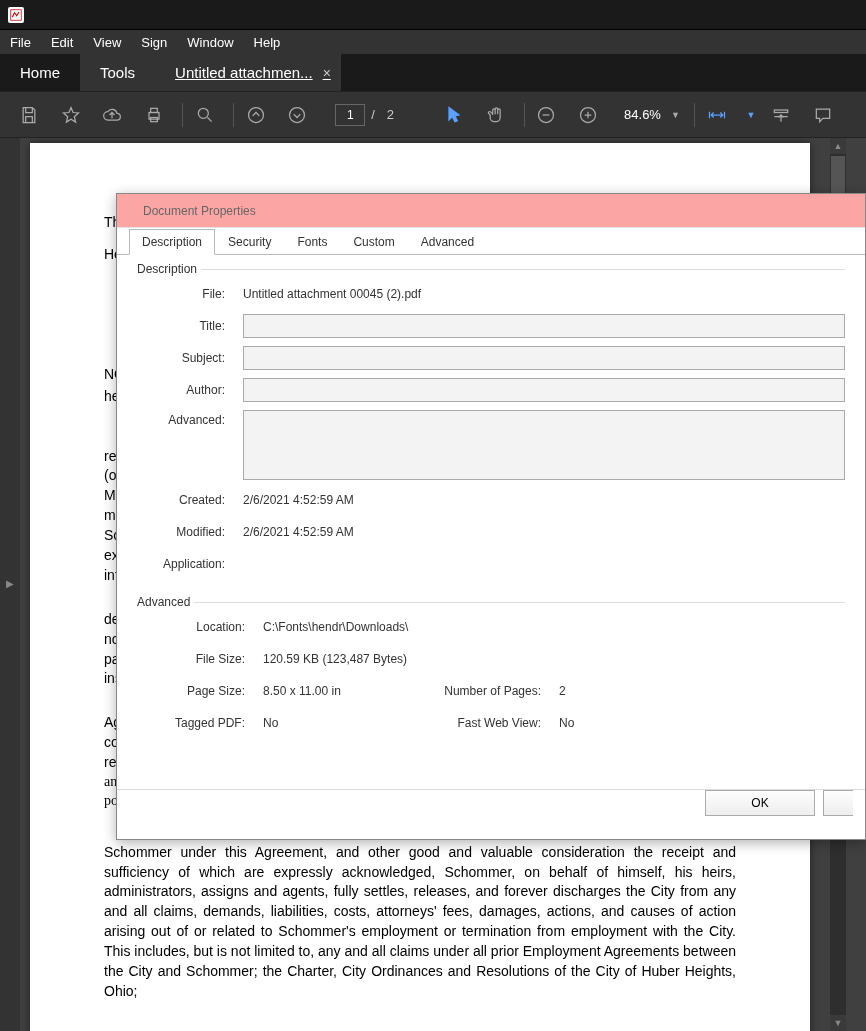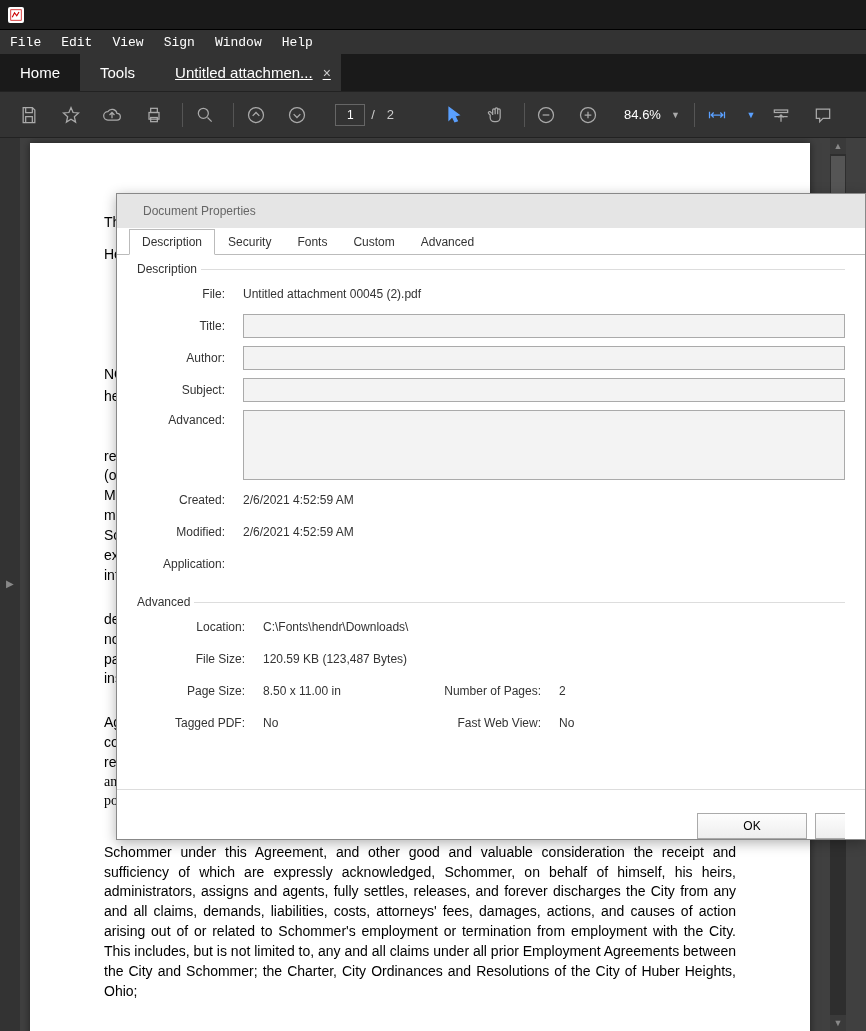--- a/index.html
+++ b/index.html
@@ -3,21 +3,21 @@
 <meta charset="utf-8">
 <style>
 * { margin:0; padding:0; box-sizing:border-box; font-family:"Segoe UI",Arial,sans-serif; }
 body { width:866px; height:1031px; background:#333; overflow:hidden; position:relative; }
 
 .titlebar { height:30px; background:#1a1a1a; display:flex; align-items:center; padding:0 8px; color:#ccc; font-size:12px; border-bottom:1px solid #000; }
 .titlebar .pdf-icon { width:16px; height:16px; background:#fff; border-radius:2px; margin-right:8px; display:flex; align-items:center; justify-content:center; }
 .titlebar .pdf-icon svg { width:12px; height:12px; }
 
 .menubar { height:24px; background:#333; display:flex; align-items:center; padding:0 10px; color:#fff; font-size:13px; }
-.menubar span { margin-right:20px; cursor:pointer;font-family:Liberation Mono, monospace; }
+.menubar span { margin-right:20px; cursor:pointer; }
 
 .tabbar { height:37px; background:#1a1a1a; display:flex; align-items:stretch; }
 .tabbar .tab { padding:0 20px; color:#fff; font-size:15px; display:flex; align-items:center; cursor:pointer; }
 .tabbar .tab.active { background:#333; }
 .tabbar .tab.doc { background:#333; padding-right:10px;text-decoration:underline; }
 .tabbar .tab.doc .close { margin-left:10px; font-size:14px; color:#ccc; }
 
 .toolbar { height:47px; background:#333; border-top:1px solid #222; border-bottom:1px solid #222; display:flex; align-items:center; padding:0 15px; color:#ccc; }
 .toolbar .tool { width:28px; height:28px; margin-right:14px; display:flex; align-items:center; justify-content:center; cursor:pointer; }
 .toolbar .tool svg { width:20px; height:20px; stroke:#aaa; fill:none; stroke-width:1.5; }
@@ -41,36 +41,36 @@
 .page .para-ind { text-indent:40px; }
 
 .scrollbar { position:absolute; right:20px; top:138px; width:16px; bottom:0; background:#2e2e2e; }
 .scrollbar .up, .scrollbar .down { height:16px; background:#3a3a3a; text-align:center; font-size:9px; color:#888; line-height:16px; }
 .scrollbar .up { position:absolute; top:0; width:100%; }
 .scrollbar .down { position:absolute; bottom:0; width:100%; }
 .scrollbar .thumb { position:absolute; top:18px; width:14px; left:1px; height:60px; background:#555; }
 
 
 .dialog { position:absolute; top:193px; left:116px; right:0; height:647px; background:#fff; border:1px solid #888; box-shadow:0 3px 12px rgba(0,0,0,.3); display:flex; flex-direction:column; }
-.dialog .dtitle { height:34px; padding:0 26px; font-size:12px; color:#666; display:flex; align-items:center; border-bottom:1px solid #e5e5e5; background:#e5e5e5; }
+.dialog .dtitle { height:34px; padding:0 26px; font-size:12px; color:#666; display:flex; align-items:center; border-bottom:1px solid #e5e5e5; background:#fca5a5; }
 .dialog .dtabs { height:27px; display:flex; align-items:flex-end; padding:0 12px; background:#fff; }
 .dialog .dtab { padding:5px 12px; font-size:12px; color:#333; cursor:pointer; border:1px solid transparent; }
 .dialog .dtab.active { border:1px solid #bbb; border-bottom:1px solid #fff; background:#fff; position:relative; z-index:2; }
 .dialog .dcontent { flex:1; border-top:1px solid #bbb; margin-top:-1px; padding:14px 20px 14px 20px; overflow:hidden; }
 
 .fieldset { border:1px solid #ddd; border-left:none; border-right:none; border-bottom:none; padding:12px 0 8px 0; margin-bottom:10px; position:relative; }
 .fieldset .legend { position:absolute; top:-8px; left:0; background:#fff; padding:0 4px 0 0; font-size:12px; color:#333; }
 
 .row { display:flex; align-items:center; margin-bottom:8px; min-height:24px; }
 .row .lbl { width:106px; text-align:right; font-size:12px; color:#333; padding-right:18px; flex-shrink:0; }
 .row .val { font-size:12px; color:#333; }
 .row input.text { flex:1; height:24px; background:#f3f3f3; border:1px solid #aaa; padding:0 4px; font-size:12px; }
 .row textarea { flex:1; height:70px; background:#f3f3f3; border:1px solid #aaa; padding:4px; font-size:12px; resize:none; }
 
-.dbtns { height:50px; border-top:1px solid #ddd; display:flex; align-items:flex-end; justify-content:flex-end; padding:0 20px; gap:8px;margin-top:8px; }
+.dbtns { height:50px; border-top:1px solid #ddd; display:flex; align-items:flex-start; justify-content:flex-end; padding:0 12px; gap:8px;margin-top:8px; }
 .dbtns button { width:110px; height:26px; border:1px solid #aaa; background:linear-gradient(#fdfdfd,#eee); font-size:12px; cursor:pointer; }
 .dbtns .partial { width:30px; border-left:1px solid #aaa; border-top:1px solid #aaa; border-bottom:1px solid #aaa; height:26px; background:linear-gradient(#fdfdfd,#eee); }
 </style>
 </head>
 <body>
 
 <div class="titlebar">
   <div class="pdf-icon">
     <svg viewBox="0 0 16 16">
         <rect x="1" y="1" width="14" height="14" fill="#fff" stroke="#c00"></rect>
@@ -245,25 +245,25 @@
       <div class="legend">Description</div>
       <div class="row">
         <div class="lbl">File:</div>
         <div class="val">Untitled attachment 00045 (2).pdf</div>
       </div>
       <div class="row">
         <div class="lbl">Title:</div>
         <input class="text" value="" style="">
       </div>
       <div class="row">
+        <div class="lbl">Subject:</div>
+        <input class="text" value="" style="">
+      </div>
+      <div class="row">
         <div class="lbl">Author:</div>
-        <input class="text" value="" style="">
-      </div>
-      <div class="row">
-        <div class="lbl">Subject:</div>
         <input class="text" value="" style="">
       </div>
       <div class="row" style="align-items:flex-start">
         <div class="lbl" style="padding-top:3px">Advanced:</div>
         <textarea style=""></textarea>
       </div>
       <div class="row" style="margin-top:6px">
         <div class="lbl">Created:</div>
         <div class="val">2/6/2021 4:52:59 AM</div>
       </div>

